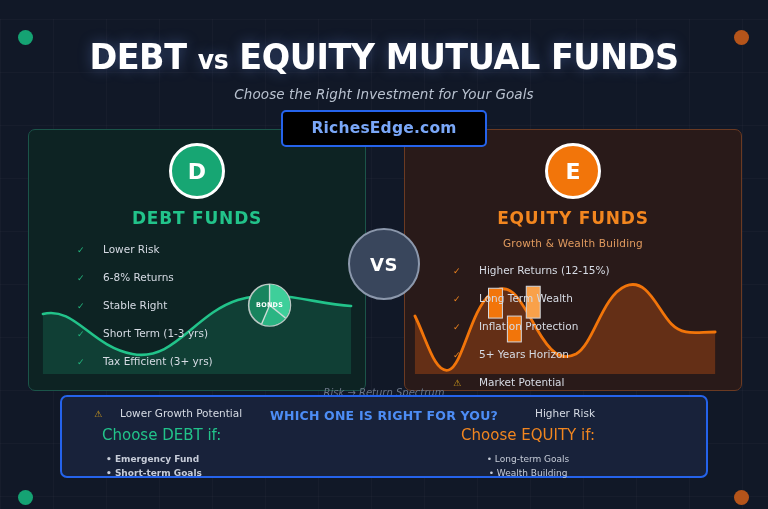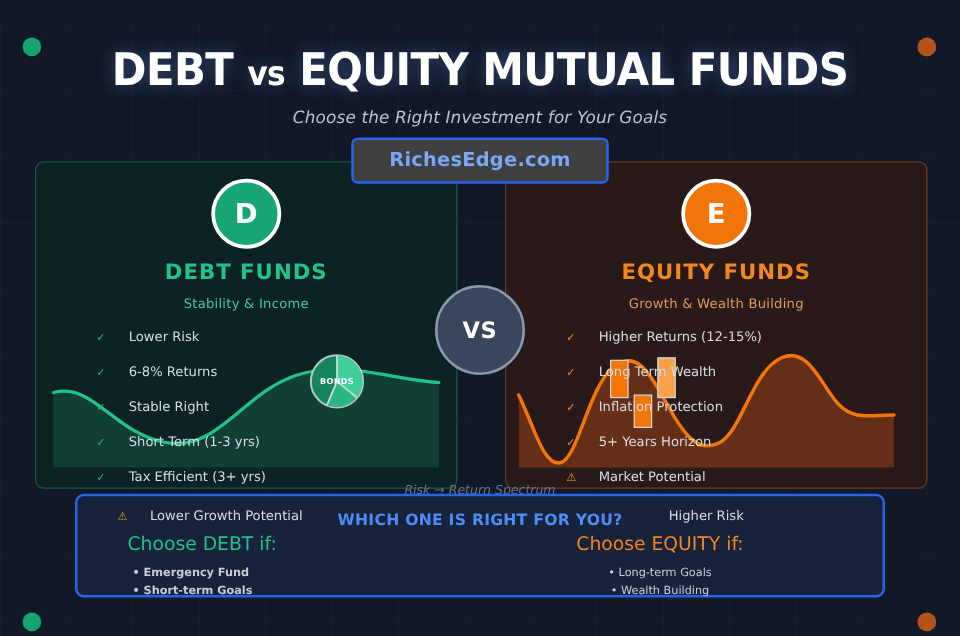--- a/index.html
+++ b/index.html
@@ -77,21 +77,21 @@
     font-style: italic;
     color: #b9c2d0;
     letter-spacing: 0.1px;
   }
   #brand-badge {
     display: inline-block;
     margin-top: 8px;
     padding: 7px 28px 8px 28px;
     border: 2px solid #2563eb;
     border-radius: 5px;
-    background: #404040;
+    background: #000000;
     color: #7aa7f7;
     font-size: 15.5px;
     font-weight: 700;
     letter-spacing: 0.2px;
   }
 
   
   #panels {
     position: absolute;
     top: 110px;
@@ -353,21 +353,20 @@
           <line x1="0" y1="0" x2="0" y2="-21" stroke="#cfdcd8" stroke-width="1.4"></line>
           <line x1="0" y1="0" x2="16" y2="13" stroke="#cfdcd8" stroke-width="1.4"></line>
           <line x1="0" y1="0" x2="-8" y2="19" stroke="#cfdcd8" stroke-width="1.4"></line>
           <text class="bonds-label" x="0" y="2" text-anchor="middle">BONDS</text>
         </g>
       </svg>
 
       <div class="panel-content">
         <div class="fund-badge badge-debt">D</div>
         <div class="fund-title title-debt">DEBT FUNDS</div>
-        <div class="fund-sub sub-debt">Stability &amp; Income</div>
 
         <ul class="feature-list">
           <li class="feature-item">
             <span class="feature-mark mark-debt">✓</span>
             <span class="feature-text">Lower Risk</span>
           </li>
           <li class="feature-item">
             <span class="feature-mark mark-debt">✓</span>
             <span class="feature-text">6-8% Returns</span>
           </li>

